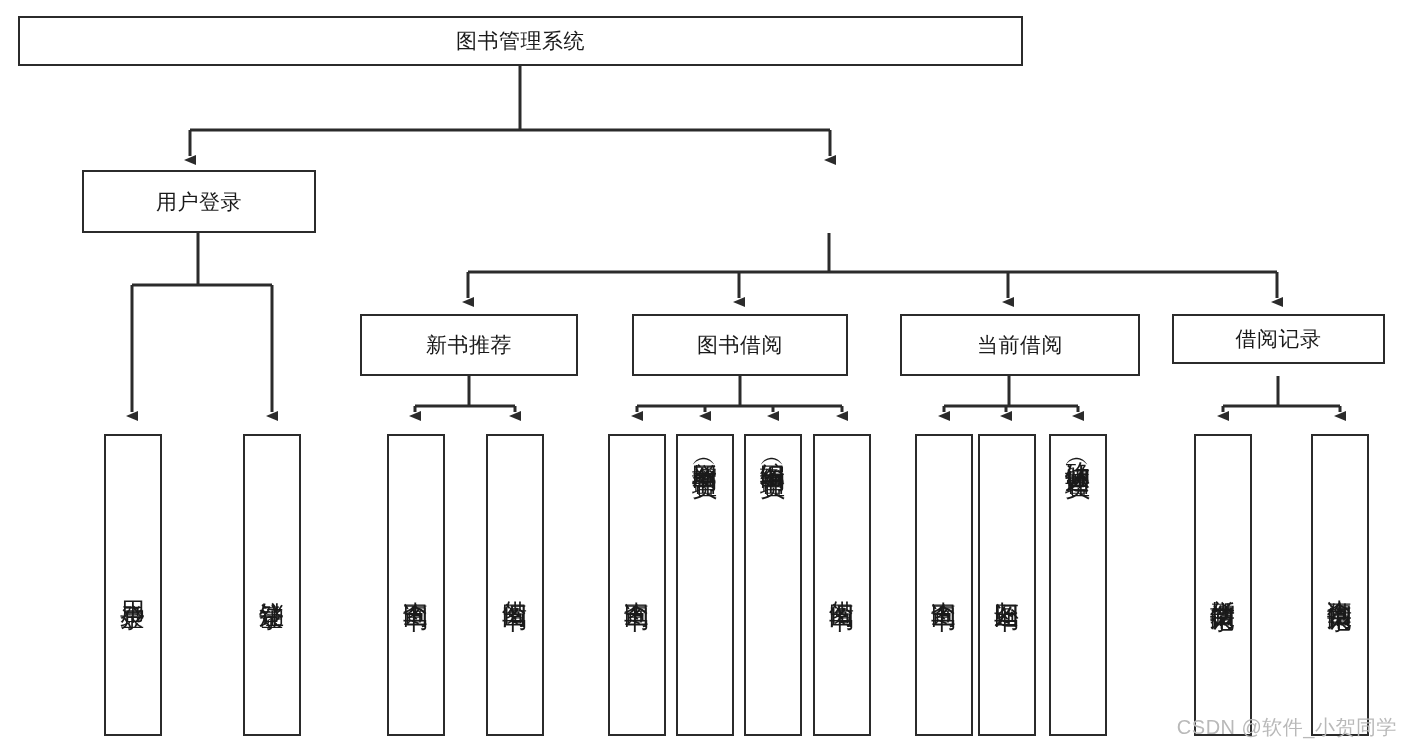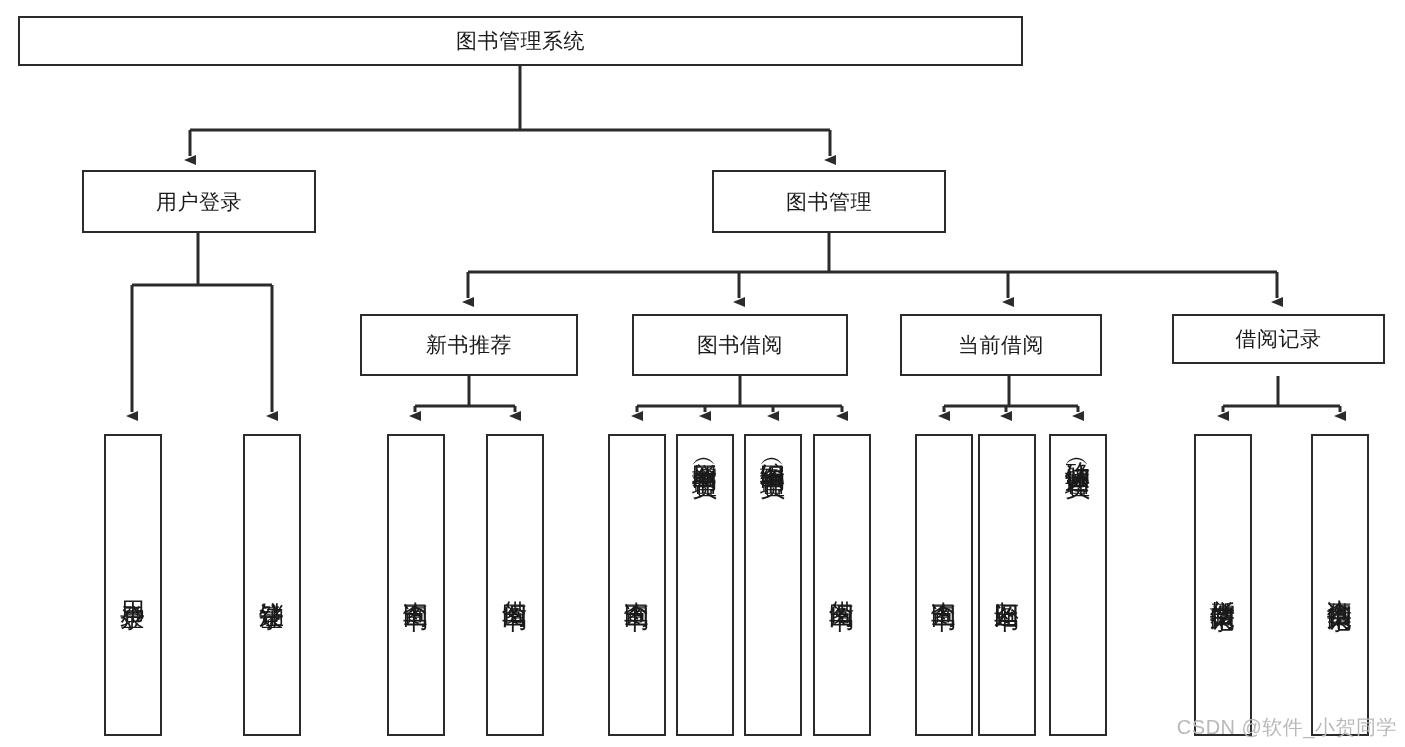--- a/index.html
+++ b/index.html
@@ -128,31 +128,28 @@
     </g>
   </svg>
 
   <div class="node horiz" style="left:18px; top:16px; width:1005px; height:50px;">
     <span class="label">图书管理系统</span>
   </div>
 
   <div class="node horiz" style="left:82px; top:170px; width:234px; height:63px;">
     <span class="label">用户登录</span>
   </div>
-  <div class="node horiz" style="left:712px; top:170px; width:234px; height:63px;">
-    <span class="label">图书管理</span>
-  </div>
 
   <div class="node horiz" style="left:360px; top:314px; width:218px; height:62px;">
     <span class="label">新书推荐</span>
   </div>
   <div class="node horiz" style="left:632px; top:314px; width:216px; height:62px;">
     <span class="label">图书借阅</span>
   </div>
-  <div class="node horiz" style="left:900px; top:314px; width:202px; height:62px;">
+  <div class="node horiz" style="left:900px; top:314px; width:240px; height:62px;">
     <span class="label">当前借阅</span>
   </div>
   <div class="node horiz" style="left:1172px; top:314px; width:213px; height:50px;">
     <span class="label">借阅记录</span>
   </div>
 
   <div class="node vert short" style="left:104px; top:434px; width:58px; height:302px;">
     <span class="label">用户登录</span>
   </div>
   <div class="node vert short" style="left:243px; top:434px; width:58px; height:302px;">

